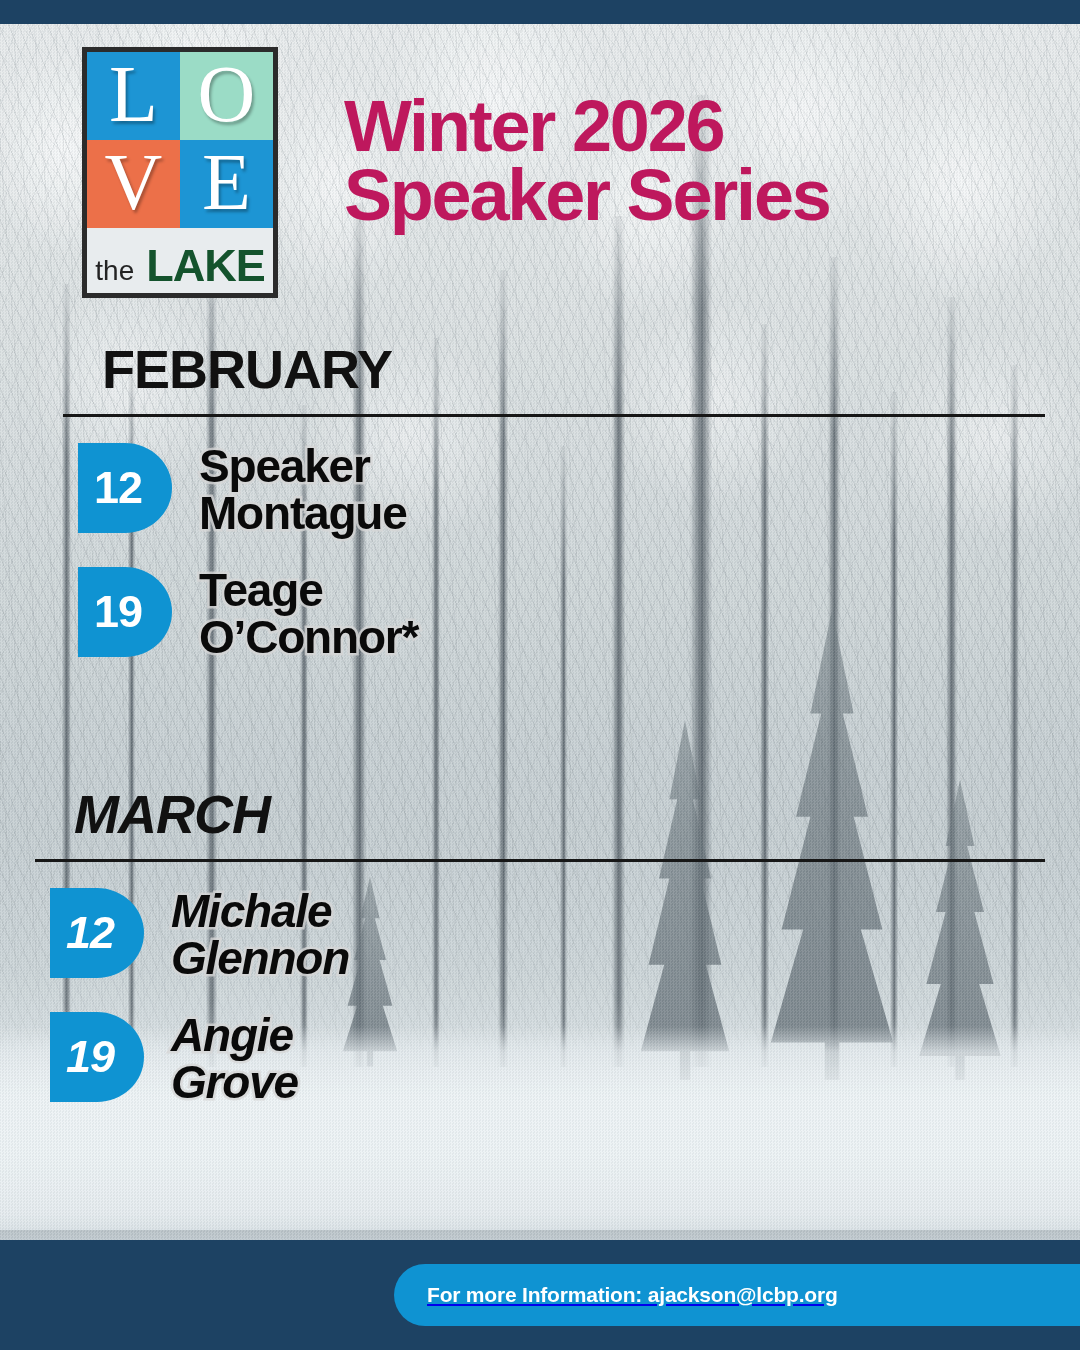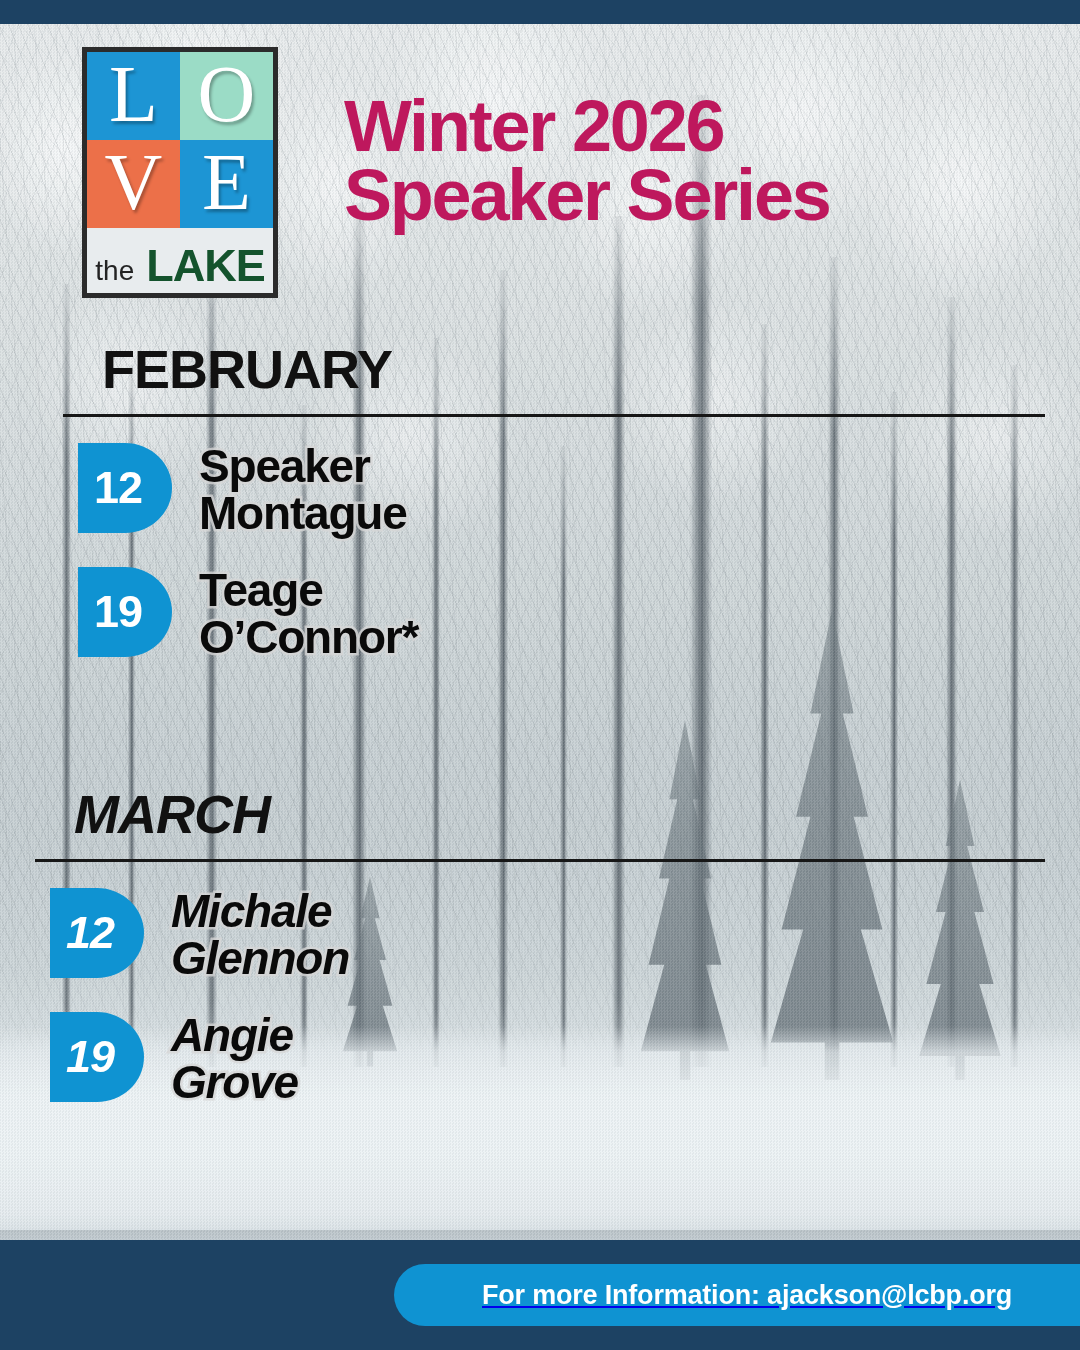--- a/index.html
+++ b/index.html
@@ -139,24 +139,24 @@
   }
   #contact-pill {
     position:absolute;
     left:394px; right:-8px; top:24px; height:62px;
     background:#0f93d2;
     border-radius:36px 0 0 36px;
     display:flex; align-items:center;
   }
   #contact-pill .txt {
     color:#ffffff;
-    font-size:27px;
+    font-size:21px;
     font-weight:700;
     letter-spacing:-.2px;
-    margin-left:88px;
+    margin-left:33px;
     white-space:nowrap;
   }
 
   
   #logo {
     position:absolute; left:82px; top:47px;
     width:196px; height:251px;
     border:5px solid #2b2b2b;
     background:#e8ecee;
     overflow:hidden;

